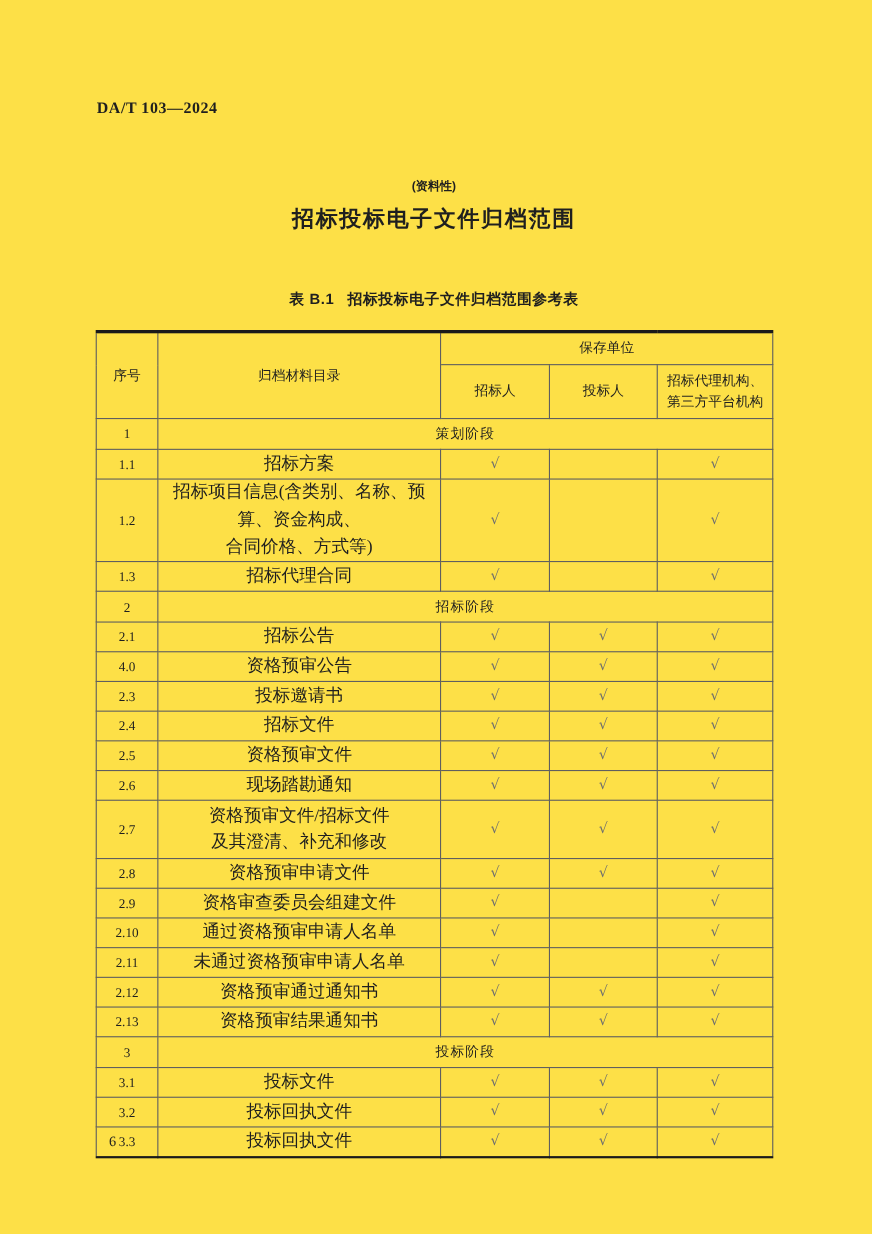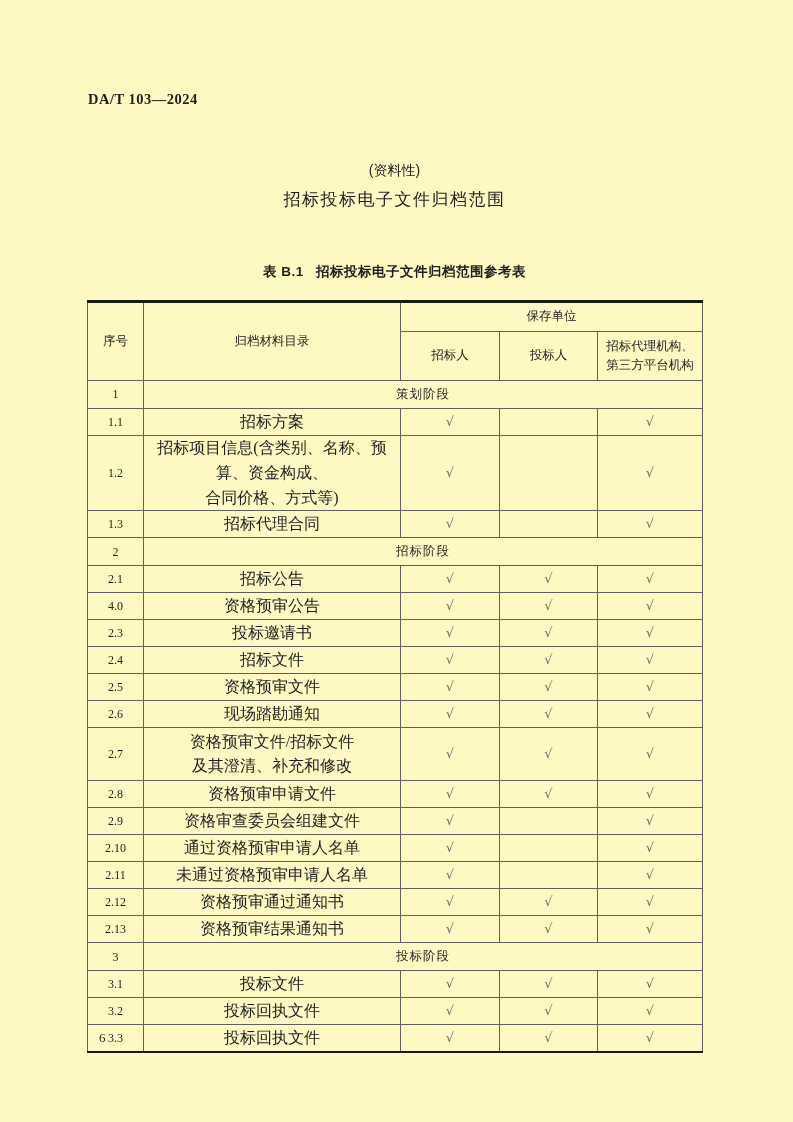--- a/index.html
+++ b/index.html
@@ -1,36 +1,36 @@
 <!DOCTYPE html>
 <html><head>
 <meta charset="utf-8">
 <style>
   html, body { margin:0; padding:0; background:#ffffff; }
   .page {
     position:relative;
     width:793px; height:1122px;
     margin:0 auto;
-    background:#fef9c3;
+    background:#fde047;
     color:#1f1f1f;
     font-family:"Liberation Serif","DejaVu Serif",serif;
     overflow:hidden;
   }
   .doc-header {
     position:absolute; left:88px; top:91px;
     font-size:14.5px; font-weight:bold; letter-spacing:0.5px;
   }
   .title-block {
     position:absolute; left:87px; top:156px; width:615px;
     text-align:center;
     font-family:"Liberation Sans","DejaVu Sans",sans-serif;
   }
   .title-appendix { font-size:15px; font-weight:bold; word-spacing:0.85em; }
-  .title-kind { font-size:14px; font-weight:normal; margin-top:6px; }
-  .title-heading { font-size:17px; font-weight:normal; margin-top:8px; letter-spacing:1.5px; }
+  .title-kind { font-size:11px; font-weight:bold; margin-top:6px; }
+  .title-heading { font-size:20px; font-weight:bold; margin-top:8px; letter-spacing:1.5px; }
   .intro {
     position:absolute; left:87px; top:238px; width:615px;
     font-size:13px; text-indent:2em; letter-spacing:0.5px;
   }
   .table-caption {
     position:absolute; left:87px; top:263px; width:615px;
     text-align:center; font-weight:bold; font-size:13.5px;
     font-family:"Liberation Sans","DejaVu Sans",sans-serif;
     letter-spacing:0.5px;
   }

